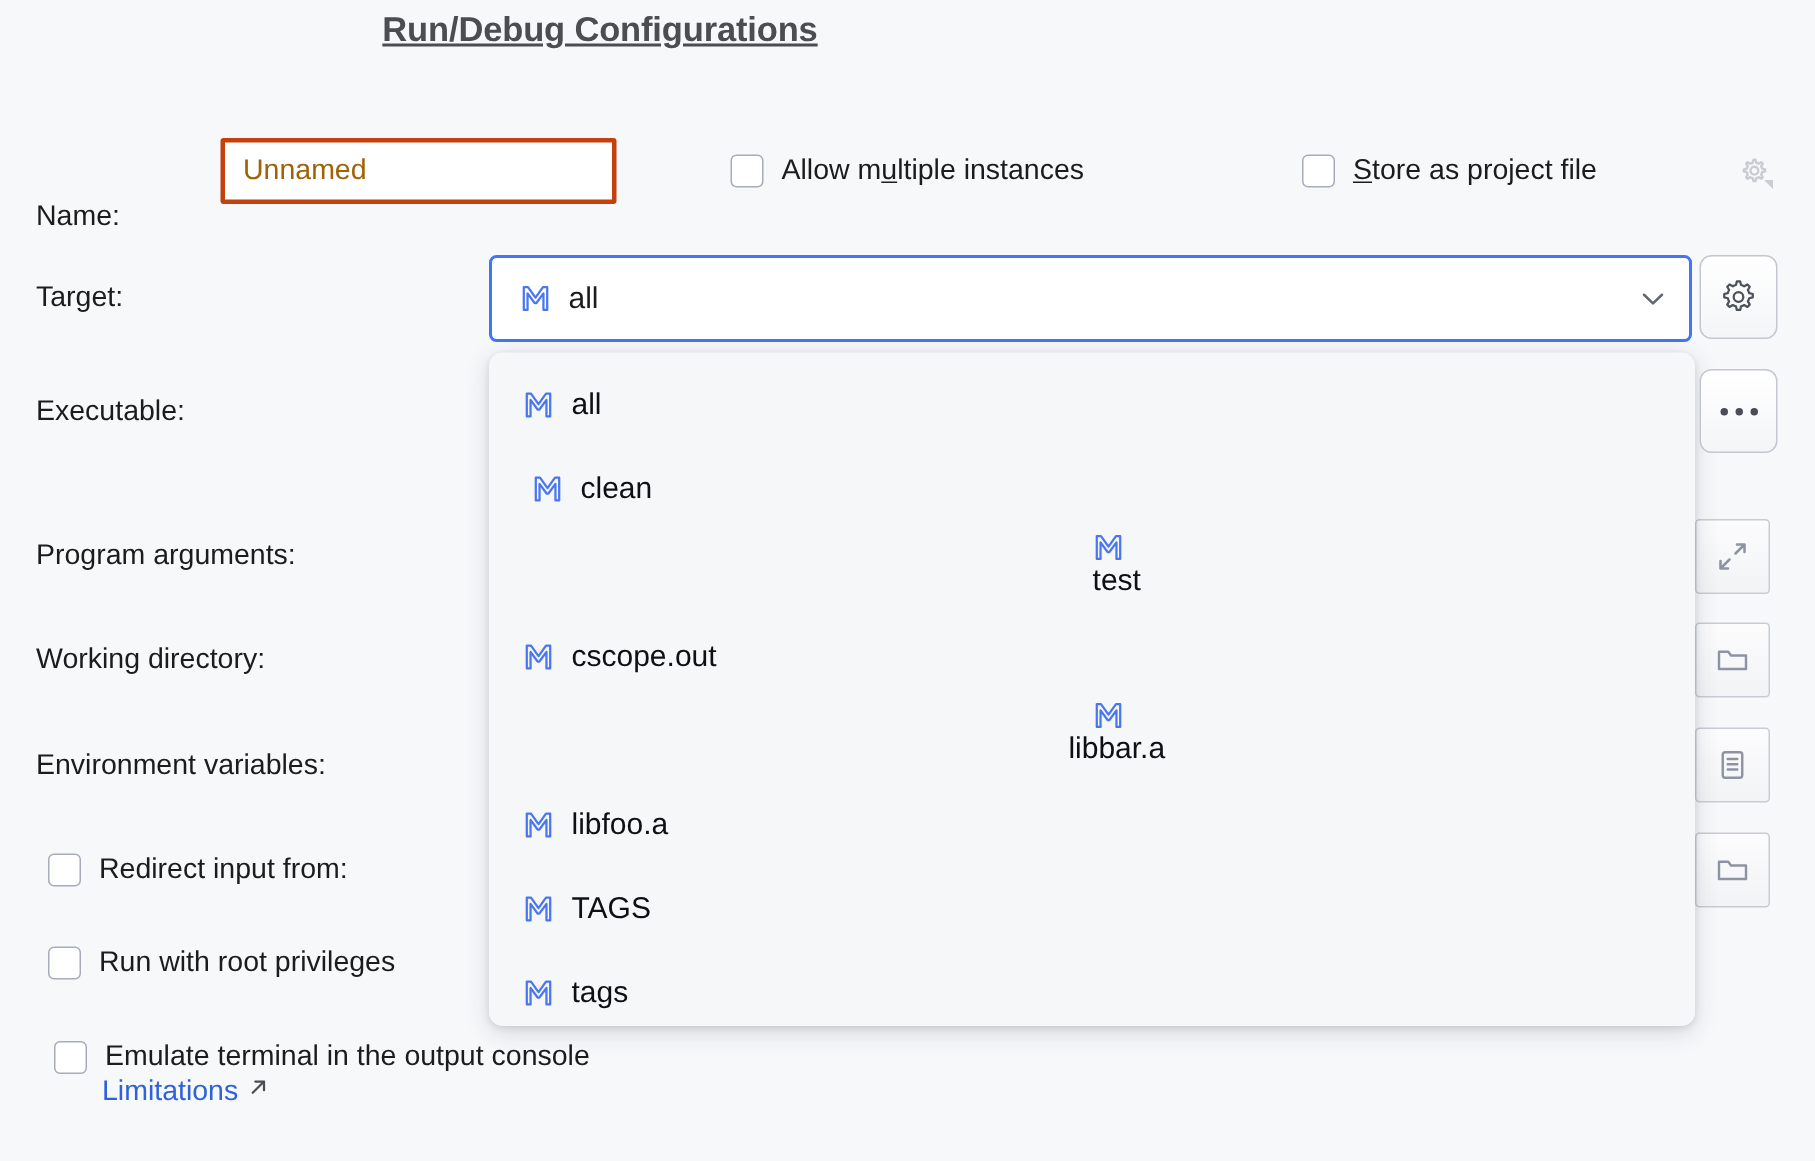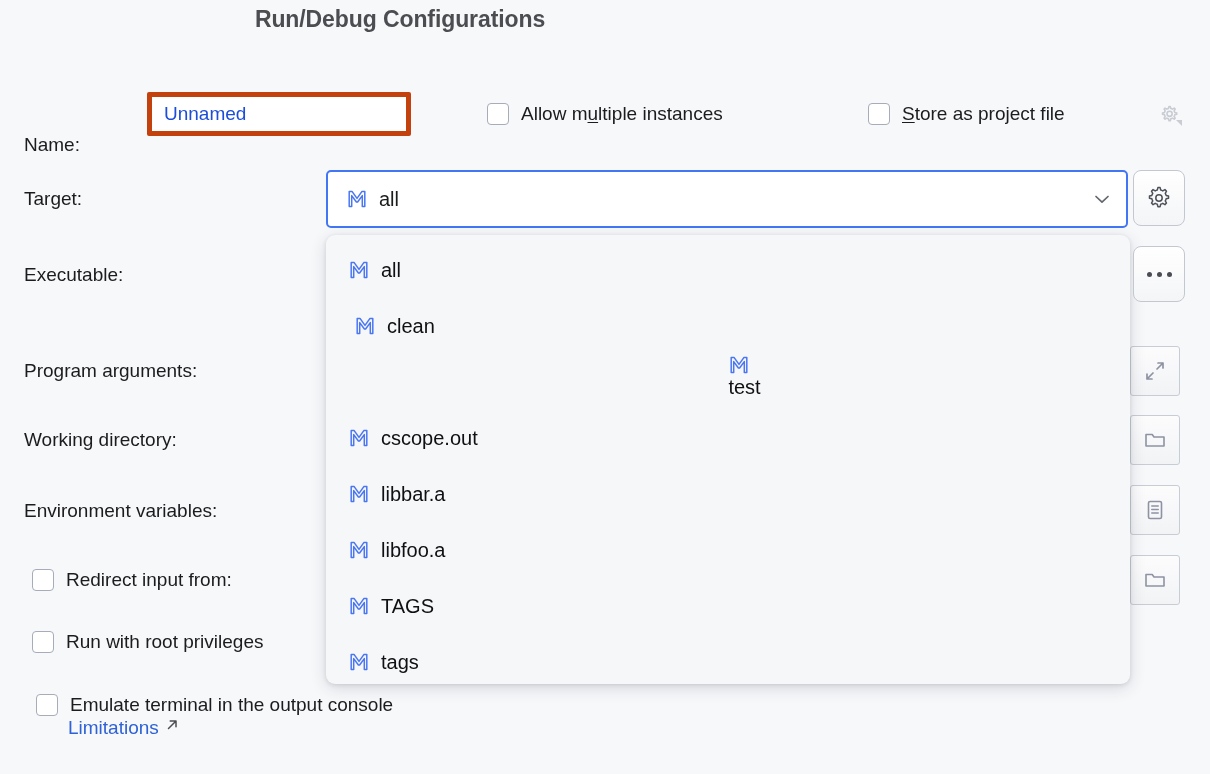--- a/index.html
+++ b/index.html
@@ -19,42 +19,43 @@
   
   .dialog-title {
     position: absolute;
     left: 0; top: 6px;
     width: 800px;
     text-align: center;
     font-size: 23px;
     font-weight: bold;
     color: #4b4d51;
     letter-spacing: -0.1px;
+    text-decoration: underline;
   }
 
   
   .form-label {
     position: absolute;
     font-size: 19px;
     color: #1b1c1e;
     white-space: nowrap;
     line-height: 24px;
   }
 
   
   .name-input {
     position: absolute;
     left: 147px; top: 92px;
     width: 264px; height: 44px;
     background: #ffffff;
-    border: 5px solid #c2410c;
+    border: 3px solid #c2410c;
     border-radius: 2px;
     font-family: "Liberation Sans", sans-serif;
     font-size: 19px;
-    color: #1d4ed8;
+    color: #a16207;
     padding: 0 12px;
     outline: none;
   }
 
   
   .cb-row {
     position: absolute;
     display: flex;
     align-items: flex-start;
     gap: 12px;
@@ -305,21 +306,21 @@
         <path d="M3.2 18.6 L3.2 3.4 L6.0 3.4 L11 10.4 L16 3.4 L18.8 3.4 L18.8 18.6 L16.3 18.6 L16.3 7.6 L11.6 14.0 L10.4 14.0 L5.7 7.6 L5.7 18.6 Z" fill="none" stroke="#4a76f0" stroke-width="1.5" stroke-linejoin="round"></path>
       </svg>
     <span class="dd-text">test</span>
   </div>
   <div class="dd-item" style="top:175px;">
     <svg class="m-icon" viewBox="0 0 22 22">
         <path d="M3.2 18.6 L3.2 3.4 L6.0 3.4 L11 10.4 L16 3.4 L18.8 3.4 L18.8 18.6 L16.3 18.6 L16.3 7.6 L11.6 14.0 L10.4 14.0 L5.7 7.6 L5.7 18.6 Z" fill="none" stroke="#4a76f0" stroke-width="1.5" stroke-linejoin="round"></path>
       </svg>
     <span class="dd-text">cscope.out</span>
   </div>
-  <div class="dd-item" style="top:231px;">
+  <div class="dd-item" style="top:231px;flex-direction:column;">
     <svg class="m-icon" viewBox="0 0 22 22">
         <path d="M3.2 18.6 L3.2 3.4 L6.0 3.4 L11 10.4 L16 3.4 L18.8 3.4 L18.8 18.6 L16.3 18.6 L16.3 7.6 L11.6 14.0 L10.4 14.0 L5.7 7.6 L5.7 18.6 Z" fill="none" stroke="#4a76f0" stroke-width="1.5" stroke-linejoin="round"></path>
       </svg>
     <span class="dd-text">libbar.a</span>
   </div>
   <div class="dd-item" style="top:287px;">
     <svg class="m-icon" viewBox="0 0 22 22">
         <path d="M3.2 18.6 L3.2 3.4 L6.0 3.4 L11 10.4 L16 3.4 L18.8 3.4 L18.8 18.6 L16.3 18.6 L16.3 7.6 L11.6 14.0 L10.4 14.0 L5.7 7.6 L5.7 18.6 Z" fill="none" stroke="#4a76f0" stroke-width="1.5" stroke-linejoin="round"></path>
       </svg>
     <span class="dd-text">libfoo.a</span>

